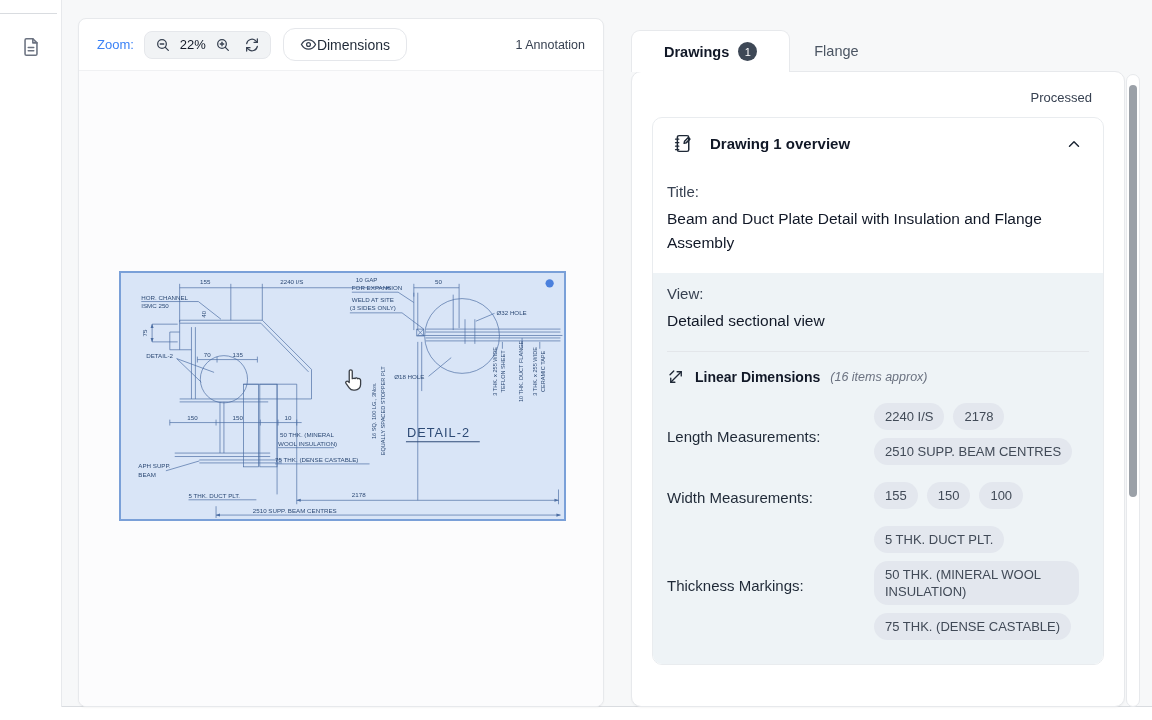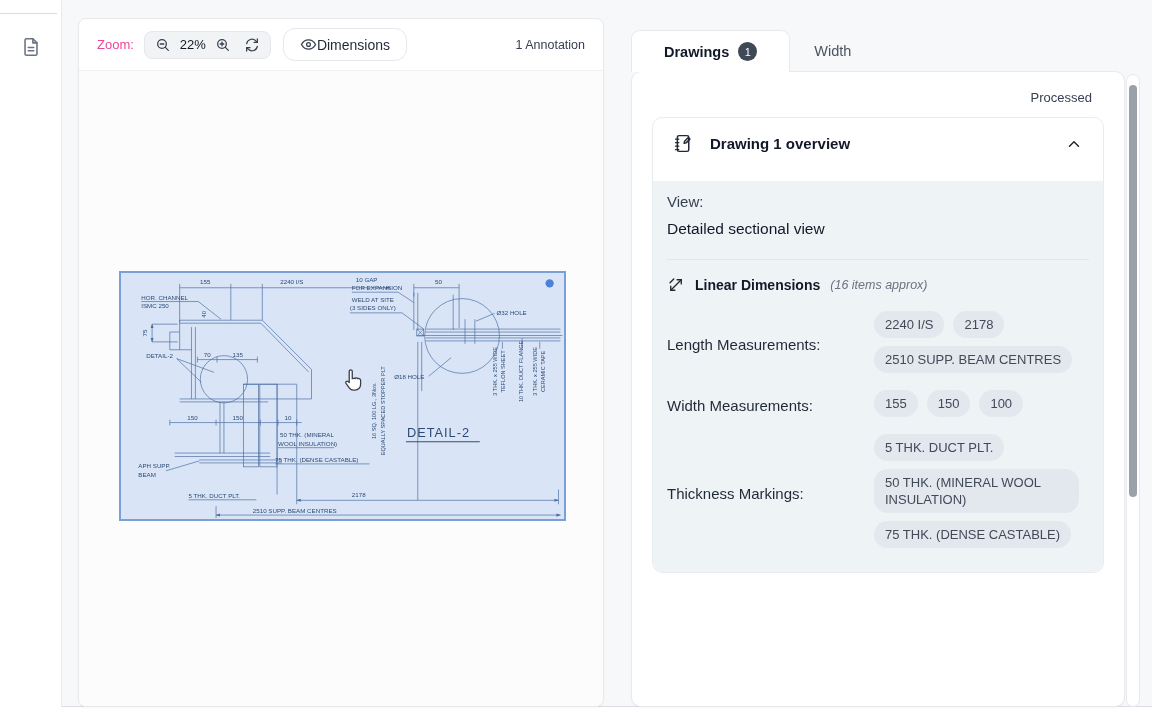--- a/index.html
+++ b/index.html
@@ -10,21 +10,21 @@
   .bottom-line { position:absolute; left:0; top:706px; width:1152px; height:1px; background:#d9dce0; }
 
   
   .rail { position:absolute; left:0; top:0; width:62px; height:707px; background:#ffffff; border-right:1px solid #e7e9ec; z-index:4; }
   .rail-divider { position:absolute; left:0; top:13px; width:57px; height:1px; background:#d9dce0; }
   .rail-icon { position:absolute; left:20px; top:36px; width:22px; height:22px; color:#6b7280; cursor:pointer; }
 
   
   .viewer { position:absolute; left:78px; top:18px; width:526px; height:689px; background:#ffffff; border:1px solid #e7e9ec; border-radius:8px; box-shadow:0 1px 2px rgba(0,0,0,.04); overflow:hidden; z-index:2; }
   .toolbar { height:52px; display:flex; align-items:center; padding:0 18px; border-bottom:1px solid #f0f1f3; }
-  .zoom-label { font-size:13px; color:#ec4899; margin-right:10px; }
+  .zoom-label { font-size:13px; color:#3b82f6; margin-right:10px; }
   .zoom-group { display:flex; align-items:center; gap:9px; background:#f1f3f5; border:1px solid #e5e7eb; border-radius:8px; padding:5px 10px; }
   .zoom-group svg { display:block; color:#374151; cursor:pointer; }
   .zoom-value { font-size:13px; color:#111827; }
   .dim-btn { display:flex; align-items:center; margin-left:12px; background:#fff; border:1px solid #e5e7eb; border-radius:12px; padding:7px 16px; font-size:14px; color:#1f2937; cursor:pointer; }
   .dim-btn svg { color:#374151; }
   .toolbar-spacer { flex:1; }
   .annotation-count { font-size:12.5px; color:#374151; }
   .canvas { position:relative; height:635px; background:#fcfcfd; }
 
   .drawing { position:absolute; left:40px; top:200px; width:447px; height:250px; background:#d9e5f7; border:2px solid #7aa0d8; }
@@ -316,21 +316,21 @@
       </div>
     </div>
   </div>
 
   <div class="tabs">
     <div class="tab-active">
       <span>Drawings</span>
       <span class="tab-badge">1</span>
     </div>
     <div class="tab-inactive">
-      <span>Width</span>
+      <span>Flange</span>
     </div>
   </div>
 
   <div class="panel-card">
     <div class="status-row">Processed</div>
 
     <div class="accordion">
       <div class="acc-header">
         <svg width="21" height="21" viewBox="0 0 24 24" fill="none" stroke="currentColor" stroke-width="1.7" stroke-linecap="round" stroke-linejoin="round">
           <rect x="5" y="3" width="13" height="18" rx="2"></rect>
@@ -339,20 +339,24 @@
             <line x1="3" y1="15" x2="6.5" y2="15"></line>
             <line x1="3" y1="19" x2="6.5" y2="19"></line>
           <path d="M13.2 9.5l4.3-4.3 1.8 1.8-4.3 4.3-2.3.5.5-2.3z"></path>
         </svg>
         <span class="acc-title">Drawing 1 overview</span>
         <svg class="chev" width="18" height="18" viewBox="0 0 24 24" fill="none" stroke="currentColor" stroke-width="2" stroke-linecap="round" stroke-linejoin="round">
           <polyline points="6,15 12,9 18,15"></polyline>
         </svg>
       </div>
 
+      <div class="title-block">
+        <div class="fl">Title:</div>
+        <div class="fv">Beam and Duct Plate Detail with Insulation and Flange Assembly</div>
+      </div>
 
       <div class="highlight">
         <div class="fblock">
           <div class="fl">View:</div>
           <div class="fv">Detailed sectional view</div>
         </div>
 
         <div class="divider"></div>
 
         <div class="dims-header">

